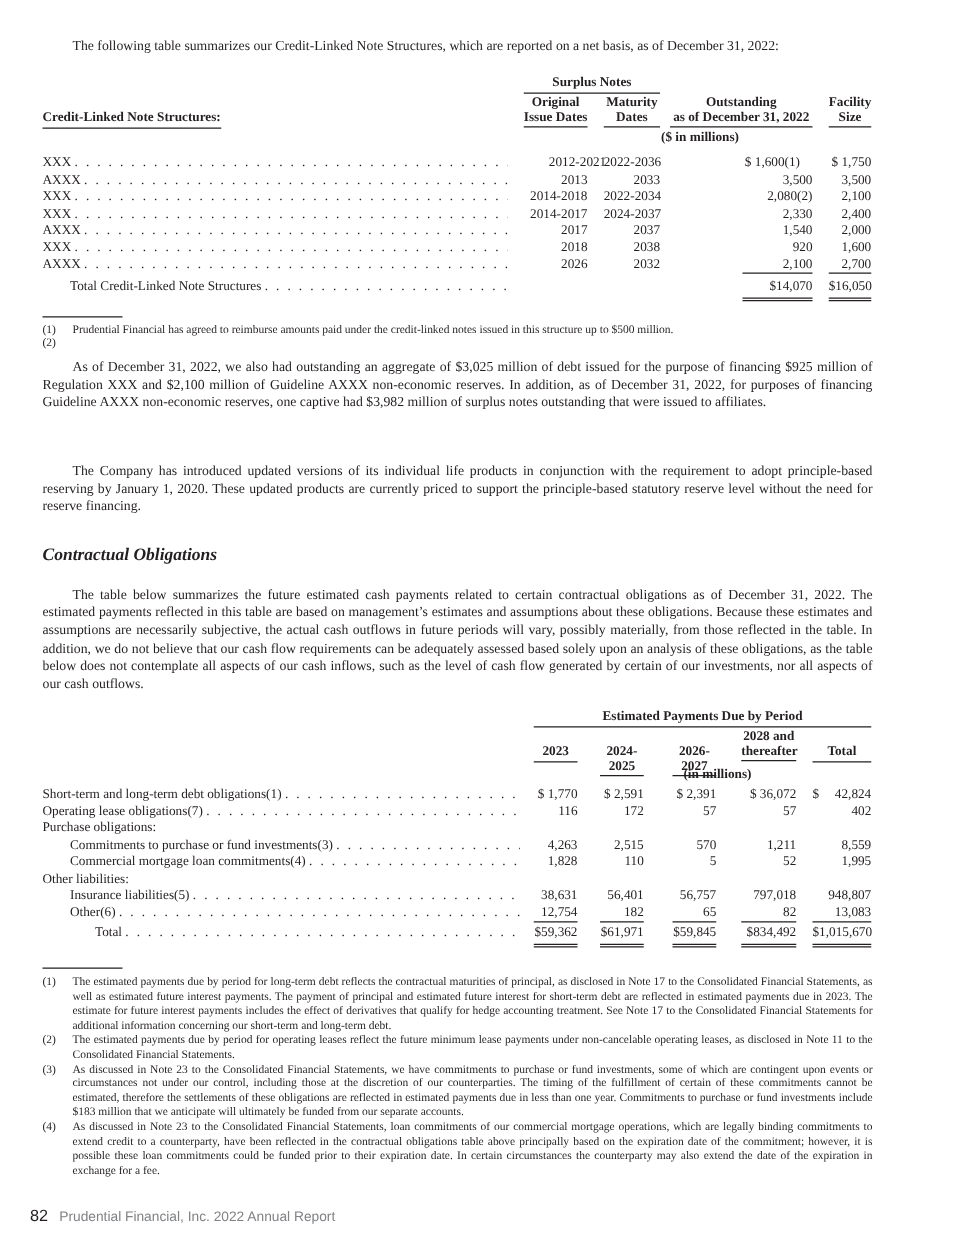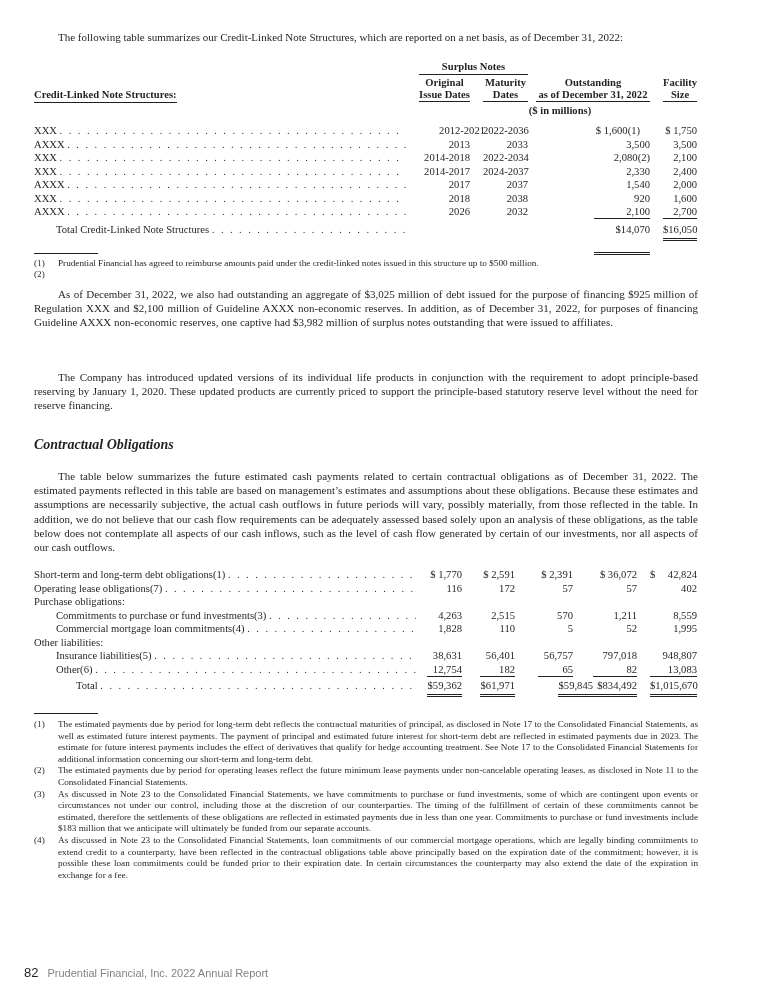--- a/index.html
+++ b/index.html
@@ -113,39 +113,51 @@
           <div class="lbl" style="width:372px;"><span>AXXX</span> <span class="dots">. . . . . . . . . . . . . . . . . . . . . . . . . . . . . . . . . . . . . . . . . . . . . . . . . . . . . . . . . . . . . . . . . . . . . . . . . . . . . . . . . . . .</span></div>
           <div class="cell" style="left:385px;width:51px;">2026</div>
           <div class="cell" style="left:449px;width:45px;">2032</div>
           <div class="cell sul" style="left:560px;width:56px;">2,100</div>
           <div class="cell sul" style="left:629px;width:34px;">2,700</div>
         </div>
       </div>
 
     <div class="row" style="height:16px;margin-top:4px;">
       <div class="lbl" style="left:22px;width:350px;"><span>Total Credit-Linked Note Structures</span> <span class="dots">. . . . . . . . . . . . . . . . . . . . . . . . . . . . . . . . . . . . . . . . . . . . . . . . . . . . . . . . . . . . . . . . . . . . . . . . . . . . . . . . . . . .</span></div>
-      <div class="cell dul" style="left:560px;width:56px;padding-bottom:16px;">$14,070</div>
+      <div class="cell dul" style="left:560px;width:56px;padding-bottom:2px;">$14,070</div>
       <div class="cell dul" style="left:629px;width:34px;padding-bottom:2px;">$16,050</div>
     </div>
 
     <div class="fn-rule" style="margin-top:14px;margin-bottom:4px;"></div>
     <div id="t1-fns">
         <div class="fn"><span class="num">(1)</span><span>Prudential Financial has agreed to reimburse amounts paid under the credit-linked notes issued in this structure up to $500 million.</span></div>
         <div class="fn"><span class="num">(2)</span></div>
       </div>
   </div>
 
   <p class="sect indent" style="top:287px;">As of December 31, 2022, we also had outstanding an aggregate of $3,025 million of debt issued for the purpose of financing $925 million of Regulation XXX and $2,100 million of Guideline AXXX non-economic reserves. In addition, as of December 31, 2022, for purposes of financing Guideline AXXX non-economic reserves, one captive had $3,982 million of surplus notes outstanding that were issued to affiliates.</p>
   <p class="sect indent" style="top:370px;">The Company has introduced updated versions of its individual life products in conjunction with the requirement to adopt principle-based reserving by January 1, 2020. These updated products are currently priced to support the principle-based statutory reserve level without the need for reserve financing.</p>
 
   <h2 style="top:438px;">Contractual Obligations</h2>
 
   <p class="sect indent" style="top:469px;">The table below summarizes the future estimated cash payments related to certain contractual obligations as of December 31, 2022. The estimated payments reflected in this table are based on management’s estimates and assumptions about these obligations. Because these estimates and assumptions are necessarily subjective, the actual cash outflows in future periods will vary, possibly materially, from those reflected in the table. In addition, we do not believe that our cash flow requirements can be adequately assessed based solely upon an analysis of these obligations, as the table below does not contemplate all aspects of our cash inflows, such as the level of cash flow generated by certain of our investments, nor all aspects of our cash outflows.</p>
 
   <div style="position:absolute;top:568px;left:0;width:664px;">
+    <div style="position:relative;height:61px;">
+      <div class="hdr ul" style="position:absolute;left:393px;width:270px;top:0px;">Estimated Payments Due by Period</div>
+      <div class="hdr ul" style="position:absolute;left:393px;width:35px;top:28px;">2023</div>
+      <div class="hdr ul" style="position:absolute;left:446px;width:35px;top:28px;">2024-2025</div>
+      <div class="hdr ul" style="position:absolute;left:504px;width:35px;top:28px;">2026-2027</div>
+      <div class="hdr ul" style="position:absolute;left:559px;width:44px;top:16px;">
+        <div>2028 and</div>
+          <div>thereafter</div>
+      </div>
+      <div class="hdr ul" style="position:absolute;left:616px;width:47px;top:28px;">Total</div>
+      <div class="hdr" style="position:absolute;left:500px;width:80px;top:46px;">(in millions)</div>
+    </div>
 
     <div id="t2-rows">
         <div class="row">
           <div class="lbl" style="left:0px;width:382px;"><span>Short-term and long-term debt obligations(1)</span> <span class="dots">. . . . . . . . . . . . . . . . . . . . . . . . . . . . . . . . . . . . . . . . . . . . . . . . . . . . . . . . . . . . . . . . . . . . . . . . . . . . . . . . . . . .</span></div>
           <div class="cell" style="left:393px;width:35px;">$ 1,770</div>
           <div class="cell" style="left:446px;width:35px;">$ 2,591</div>
           <div class="cell" style="left:504px;width:35px;">$ 2,391</div>
           <div class="cell" style="left:559px;width:44px;">$ 36,072</div>
           <div class="cell" style="left:616px;width:8px;text-align:left;">$</div>
           <div class="cell" style="left:616px;width:47px;">42,824</div>
@@ -200,21 +212,21 @@
           <div class="cell sul" style="left:559px;width:44px;">82</div>
           <div class="cell" style="left:616px;width:8px;text-align:left;"></div>
           <div class="cell sul" style="left:616px;width:47px;">13,083</div>
         </div>
       </div>
 
     <div class="row" style="height:18px;margin-top:3px;">
       <div class="lbl" style="left:42px;width:340px;"><span>Total</span> <span class="dots">. . . . . . . . . . . . . . . . . . . . . . . . . . . . . . . . . . . . . . . . . . . . . . . . . . . . . . . . . . . . . . . . . . . . . . . . . . . . . . . . . . . .</span></div>
       <div class="cell dul" style="left:393px;width:35px;padding-bottom:2px;">$59,362</div>
       <div class="cell dul" style="left:446px;width:35px;padding-bottom:2px;">$61,971</div>
-      <div class="cell dul" style="left:524px;width:35px;padding-bottom:2px;">$59,845</div>
+      <div class="cell dul" style="left:504px;width:35px;padding-bottom:2px;">$59,845</div>
       <div class="cell dul" style="left:559px;width:44px;padding-bottom:2px;">$834,492</div>
       <div class="cell dul" style="left:616px;width:47px;padding-bottom:2px;">$1,015,670</div>
     </div>
 
     <div class="fn-rule" style="margin-top:16px;margin-bottom:5px;"></div>
     <div id="t2-fns">
         <div class="fn"><span class="num">(1)</span><span>The estimated payments due by period for long-term debt reflects the contractual maturities of principal, as disclosed in Note 17 to the Consolidated Financial Statements, as well as estimated future interest payments. The payment of principal and estimated future interest for short-term debt are reflected in estimated payments due in 2023. The estimate for future interest payments includes the effect of derivatives that qualify for hedge accounting treatment. See Note 17 to the Consolidated Financial Statements for additional information concerning our short-term and long-term debt.</span></div>
         <div class="fn"><span class="num">(2)</span><span>The estimated payments due by period for operating leases reflect the future minimum lease payments under non-cancelable operating leases, as disclosed in Note 11 to the Consolidated Financial Statements.</span></div>
         <div class="fn"><span class="num">(3)</span><span>As discussed in Note 23 to the Consolidated Financial Statements, we have commitments to purchase or fund investments, some of which are contingent upon events or circumstances not under our control, including those at the discretion of our counterparties. The timing of the fulfillment of certain of these commitments cannot be estimated, therefore the settlements of these obligations are reflected in estimated payments due in less than one year. Commitments to purchase or fund investments include $183 million that we anticipate will ultimately be funded from our separate accounts.</span></div>
         <div class="fn"><span class="num">(4)</span><span>As discussed in Note 23 to the Consolidated Financial Statements, loan commitments of our commercial mortgage operations, which are legally binding commitments to extend credit to a counterparty, have been reflected in the contractual obligations table above principally based on the expiration date of the commitment; however, it is possible these loan commitments could be funded prior to their expiration date. In certain circumstances the counterparty may also extend the date of the expiration in exchange for a fee.</span></div>

